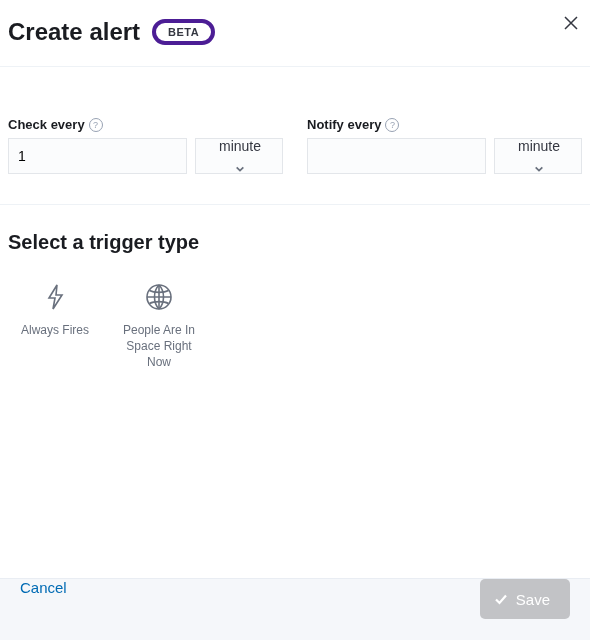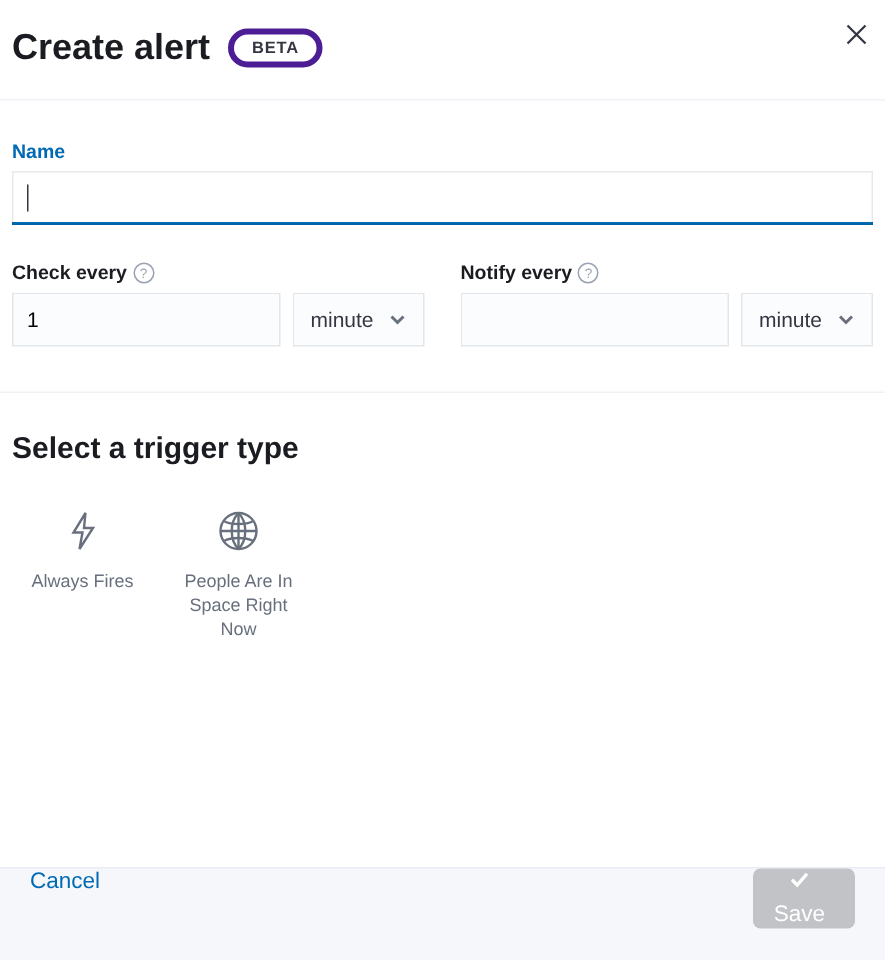--- a/index.html
+++ b/index.html
@@ -103,20 +103,21 @@
     display: flex;
     align-items: center;
     gap: 10px;
     height: 36px;
     background: #fbfcfd;
     box-shadow: inset 0 0 0 1px rgba(18,43,71,0.1);
     padding: 0 10px 0 12px;
     font-size: 14px;
     cursor: pointer;
     min-width: 88px;
+    flex-direction: column;
   }
   .chevron {
     width: 12px;
     height: 12px;
     stroke: #69707d;
     fill: none;
     stroke-width: 2;
   }
   .section-title {
     font-size: 20px;
@@ -178,21 +179,20 @@
     color: #fff;
     border: none;
     height: 40px;
     padding: 0 20px 0 14px;
     font-size: 15px;
     border-radius: 5px;
     display: flex;
     align-items: center;
     gap: 8px;
     cursor: not-allowed;
-    flex-direction: column;
   }
   .check {
     width: 14px;
     height: 14px;
     stroke: #fff;
     fill: none;
     stroke-width: 2.2;
   }
   .cursor-line {
     display: inline-block;
@@ -212,26 +212,20 @@
 <button class="close-btn">
   <svg width="14" height="14" viewBox="0 0 14 14">
       <path d="M1 1 L13 13 M13 1 L1 13" stroke="#343741" stroke-width="1.5" fill="none"></path>
     </svg>
 </button>
 
 <hr class="divider">
 
 <div class="form-area">
   <div class="row">
-    <div class="col">
-      <div class="label focused">Name</div>
-      <div class="text-input focused" style="display:flex;align-items:center;">
-        <span class="cursor-line"></span>
-      </div>
-    </div>
   </div>
 
   <div class="row" style="margin-bottom:0;">
     <div class="col">
       <div class="label">
         <span>Check every</span>
         <span class="help-circle">?</span>
       </div>
       <div class="combine">
         <input class="text-input" value="1" style="">

